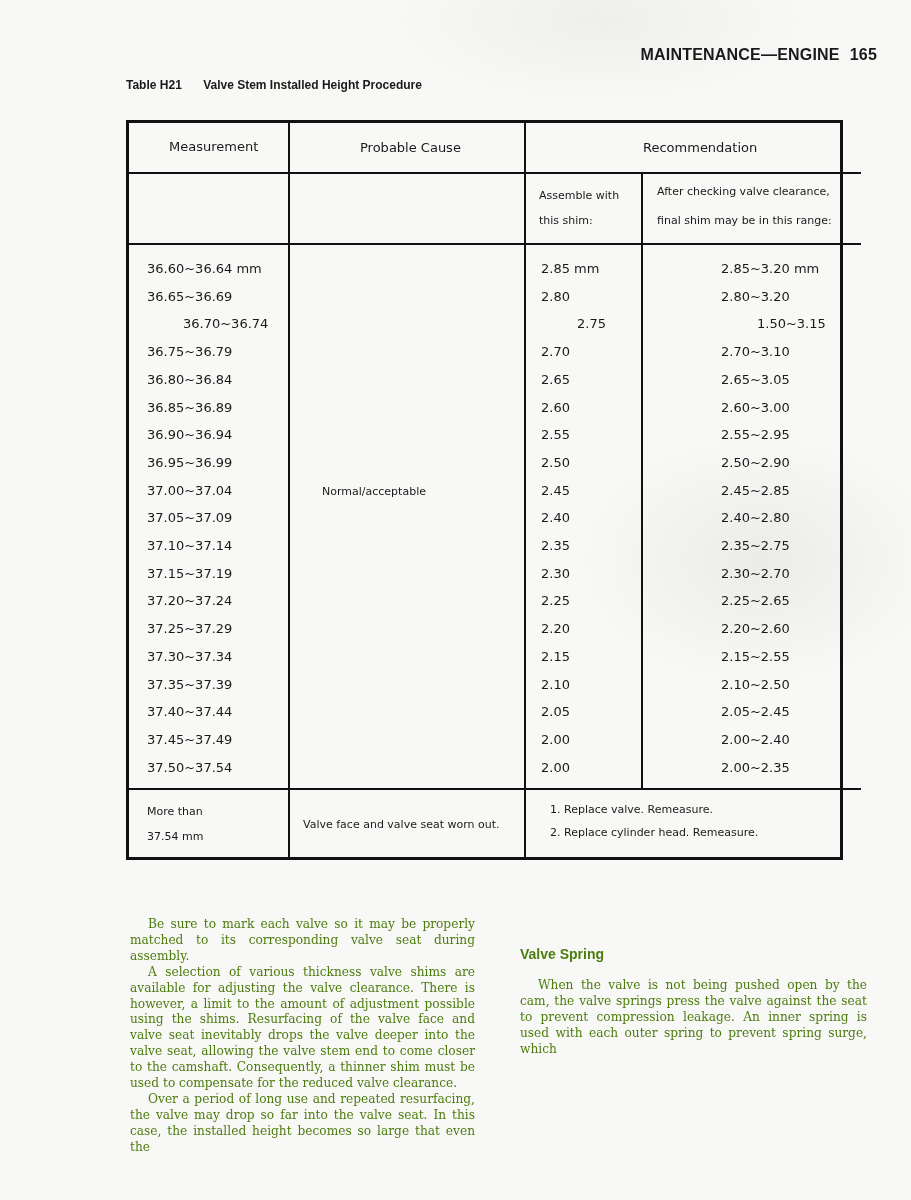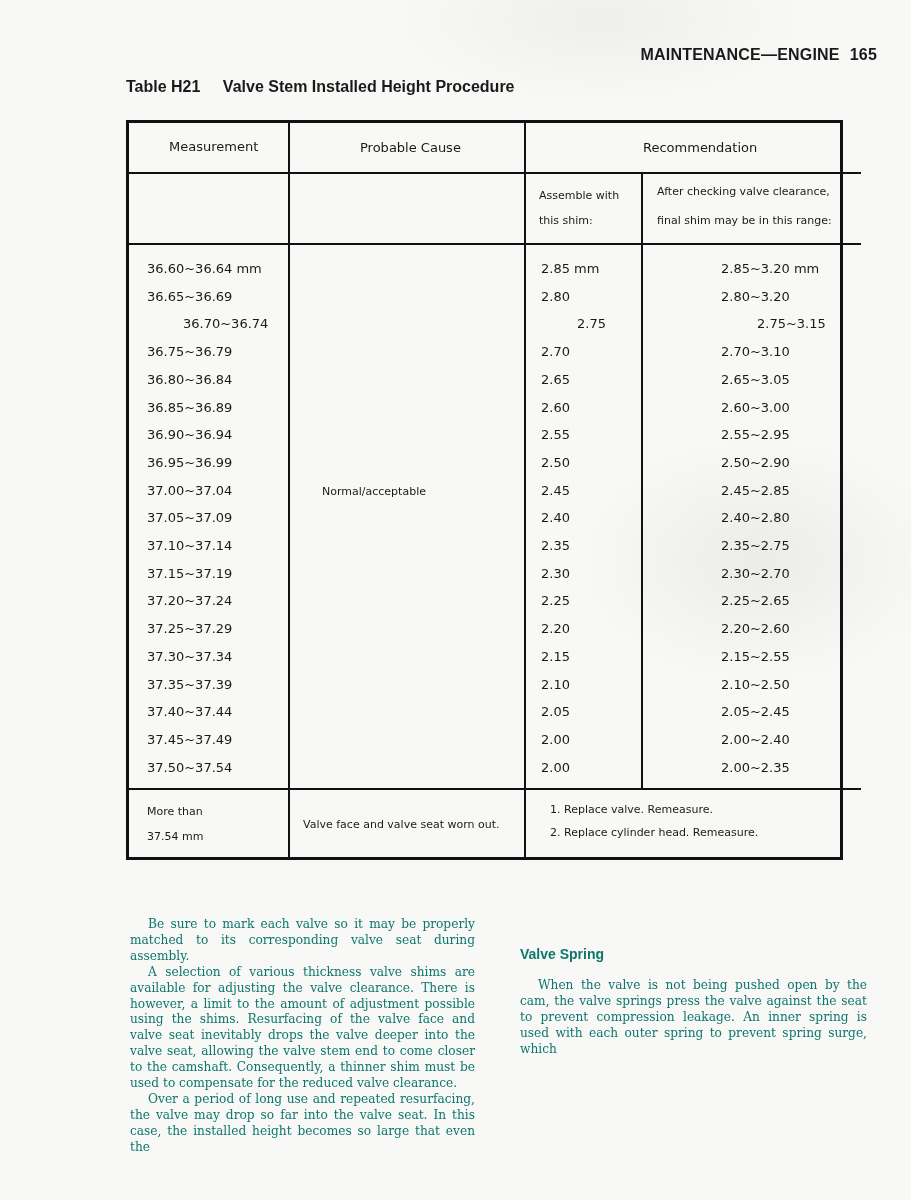--- a/index.html
+++ b/index.html
@@ -16,21 +16,21 @@
       radial-gradient(ellipse 300px 120px at 600px 20px, rgba(0,0,0,0.04), rgba(0,0,0,0) 70%),
       #f8f8f6;
   }
   .running-head {
     position:absolute; top:46px; right:34px;
     font-size:16px; font-weight:bold; letter-spacing:0.2px;
   }
   .running-head .pg { margin-left:10px; }
   .table-caption {
     position:absolute; top:78px; left:126px;
-    font-size:16px; font-weight:bold;
+    font-size:12px; font-weight:bold;
   }
   .table-caption .num { margin-right:18px; }
 
   .spec-table {
     position:absolute; left:126px; top:120px;
     width:717px; height:740px;
     border:3px solid #111;
     box-sizing:border-box;
     background:transparent;
     text-decoration:underline;
@@ -43,21 +43,21 @@
   .hdr { font-size:13px; }
   .row { position:absolute; left:0; width:100%; height:24.3px; }
   .row .m { position:absolute; left:18px; }
   .row .s { position:absolute; left:412px; }
   .row .r { position:absolute; left:592px; }
   .txt { font-family:"DejaVu Sans", sans-serif; font-size:13px; }
 
   .body-col {
     position:absolute; top:917px;
     font-family:"DejaVu Serif", serif;
-    font-size:12.2px; line-height:15.9px; color:#0f766e;
+    font-size:12.2px; line-height:15.9px; color:#4d7c0f;
     text-align:justify;
   }
   .body-col p { margin:0; text-indent:18px; }
   .body-col p.noindent { text-indent:0; }
   .sec-head {
     font-family:"Liberation Sans", sans-serif;
     font-weight:bold; font-size:14px; margin:0 0 15px 0;
   }
 </style>
 </head>
@@ -102,21 +102,21 @@
         <span class="r txt">2.85~3.20 mm</span>
       </div>
     <div class="row" style="top:27.7px;">
         <span class="m txt">36.65~36.69</span>
         <span class="s txt">2.80</span>
         <span class="r txt">2.80~3.20</span>
       </div>
     <div class="row" style="top:55.4px;margin-left:36px;">
         <span class="m txt">36.70~36.74</span>
         <span class="s txt">2.75</span>
-        <span class="r txt">2.75~3.15</span>
+        <span class="r txt">1.50~3.15</span>
       </div>
     <div class="row" style="top:83.1px;">
         <span class="m txt">36.75~36.79</span>
         <span class="s txt">2.70</span>
         <span class="r txt">2.70~3.10</span>
       </div>
     <div class="row" style="top:110.8px;">
         <span class="m txt">36.80~36.84</span>
         <span class="s txt">2.65</span>
         <span class="r txt">2.65~3.05</span>

